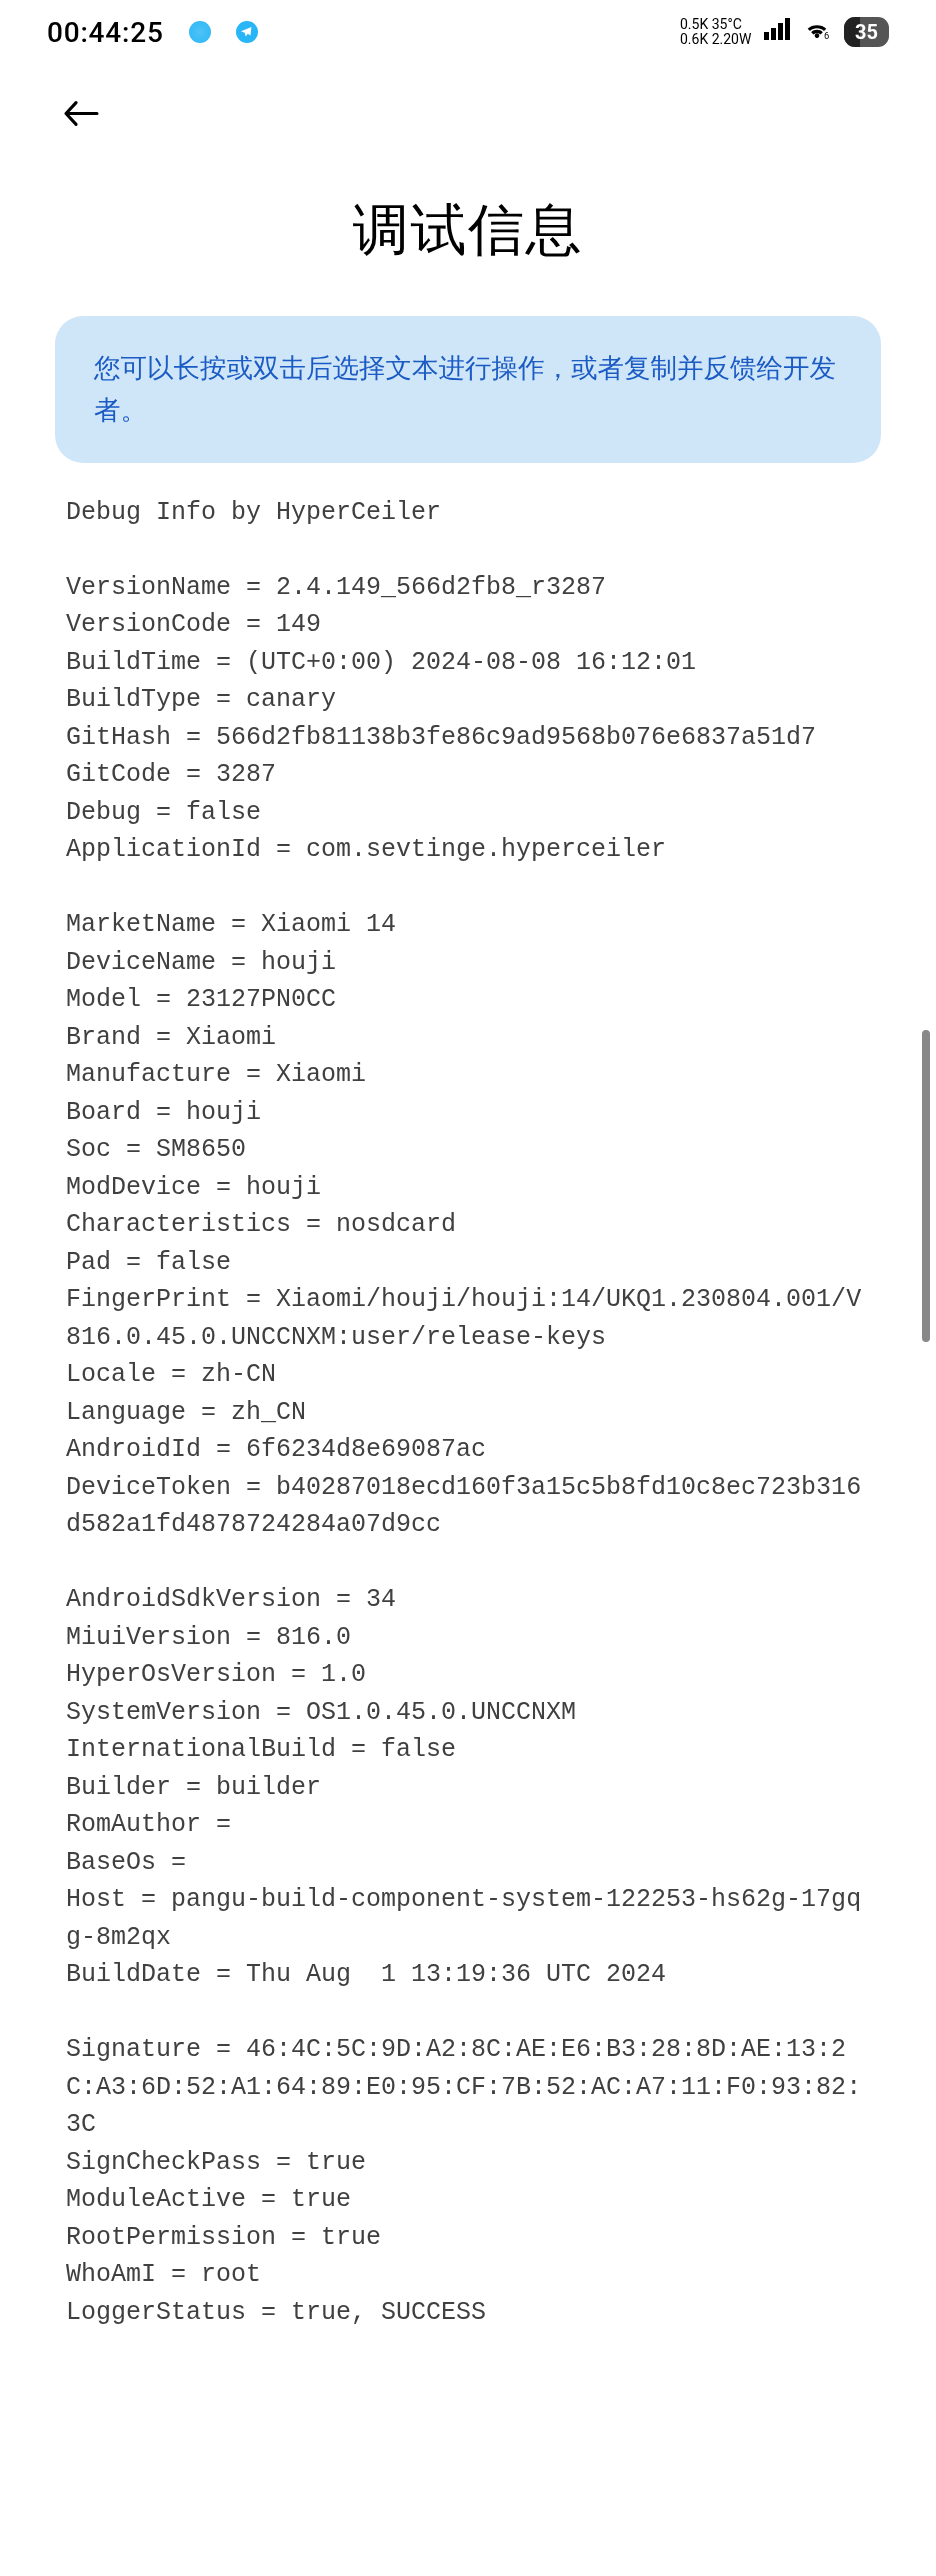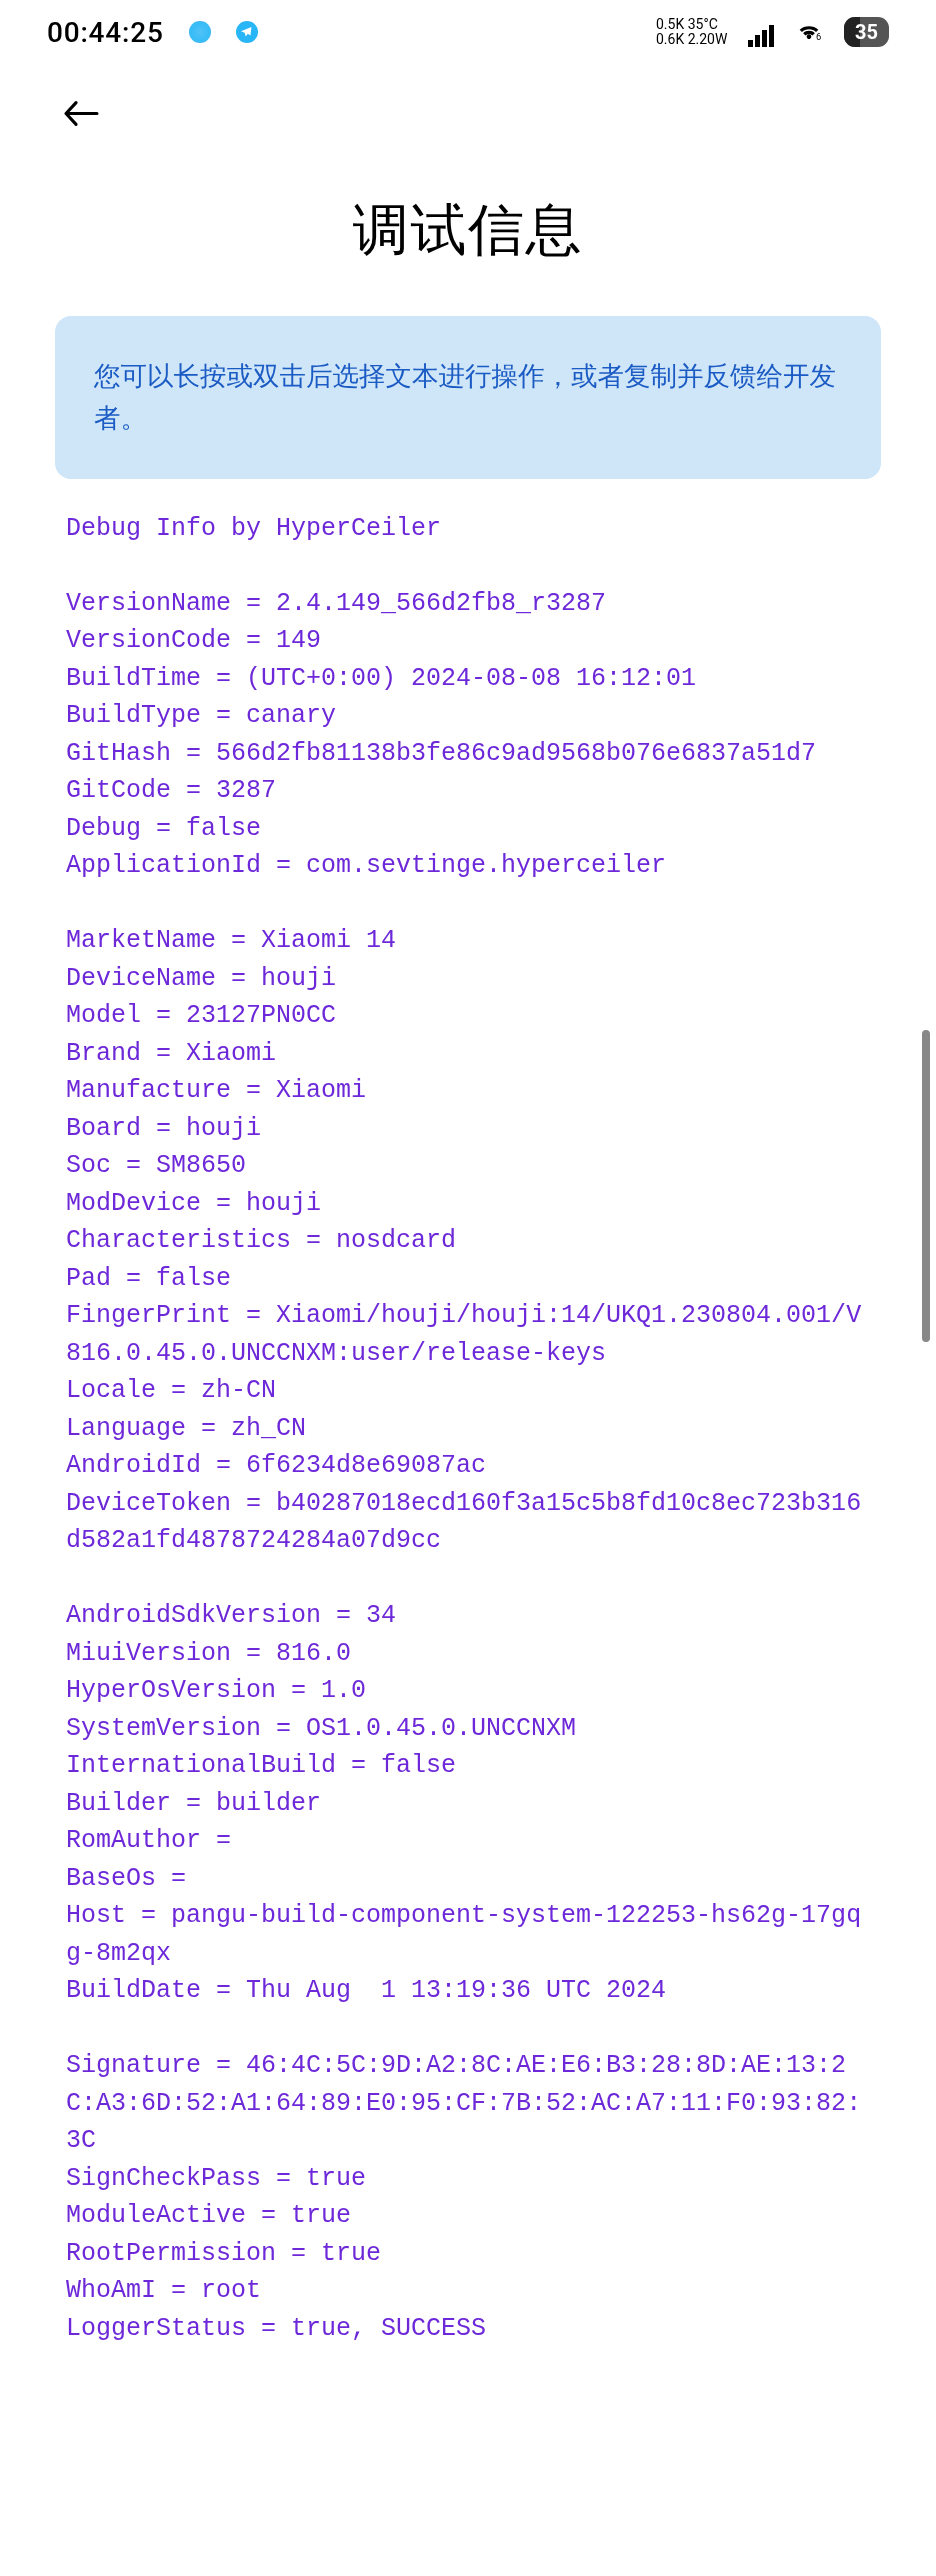--- a/index.html
+++ b/index.html
@@ -31,22 +31,22 @@
       letter-spacing: 0.8px;
     }
     .status-icon-circle {
       width: 22px;
       height: 22px;
       border-radius: 50%;
       display: inline-block;
     }
     .status-right {
       display: flex;
-      align-items: flex-end;
-      gap: 21px;
+      align-items: flex-start;
+      gap: 13px;
     }
     .net-speed {
       font-size: 14px;
       line-height: 1.1;
       text-align: left;
     }
     .signal-bars {
       display: flex;
       align-items: flex-end;
       gap: 2.3px;
@@ -93,35 +93,35 @@
     .page-title {
       font-size: 56px;
       font-weight: 400;
       margin-top: 39px;
       margin-bottom: 39px;
       letter-spacing: 1.6px;
       text-align: center;
     }
     .info-banner {
       margin: 0 55px 31px 55px;
-      padding: 39px 39px;
+      padding: 31px 39px;
       background: #cfe5f8;
-      border-radius: 16px;
+      border-radius: 28px;
       color: #1a5bc4;
       font-size: 26.5px;
       line-height: 1.6;
     }
     .debug-content {
       padding: 0 66px 47px 66px;
       font-family: "Courier New", Courier, monospace;
       font-size: 25px;
       line-height: 1.5;
       white-space: pre-wrap;
       word-break: break-all;
-      color: #6d28d9;
+      color: #404040;
     }
     .scrollbar-indicator {
       position: fixed;
       right: 6.2px;
       top: 40%;
       width: 7.8px;
       height: 312px;
       background: #888;
       border-radius: 3.9px;
     }

